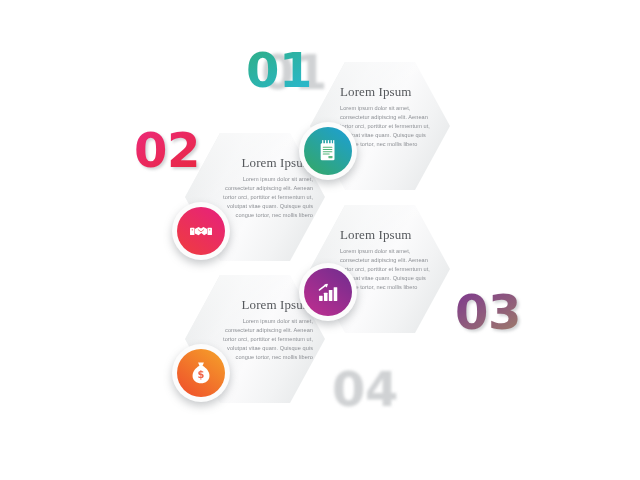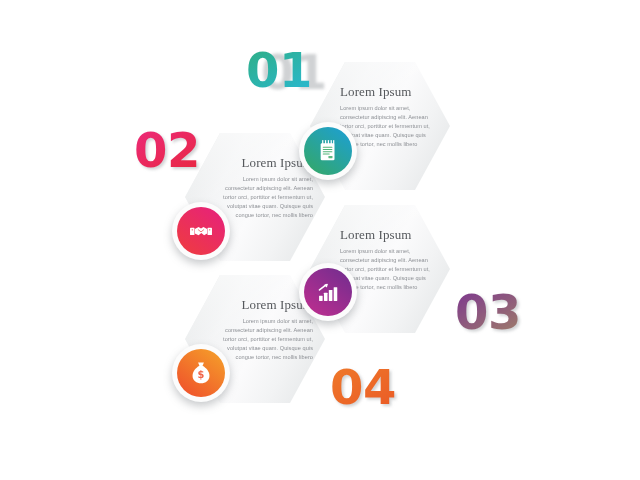--- a/index.html
+++ b/index.html
@@ -235,21 +235,20 @@
   <div class="hex align-right" style="left:185px; top:275px;">
     <div class="shadow"></div>
     <div class="shape"></div>
     <div class="content">
       <p class="hex-title">Lorem Ipsum</p>
       <p class="hex-body">Lorem ipsum dolor sit amet, consectetur adipiscing elit. Aenean tortor orci, porttitor et fermentum ut, volutpat vitae quam. Quisque quis congue tortor, nec mollis libero</p>
     </div>
   </div>
 
   <div class="num-shadow" style="left:332px; top:365px;">04</div>
-  <div class="step-num" id="num4" style="left: 330px; top: 363px; background-image: linear-gradient(150deg, rgb(239, 122, 42) 0%, rgb(234, 90, 38) 100%);">04</div>
 
   <div class="icon-badge" style="left:172px; top:344px;">
     <div class="icon-disc" id="disc4" style="background-image: linear-gradient(218deg, rgb(245, 163, 42) 0%, rgb(239, 75, 43) 100%);">
       <svg viewBox="0 0 32 32" fill="none">
         <path d="M12.4 3.2 L19.6 3.2 L17.8 7.4 L14.2 7.4 Z" fill="#ffffff"></path>
         <path d="M14.2 7.2 C9.2 9.8 5.6 14.6 5.6 19.6 C5.6 25 10.4 28.6 16 28.6
                  C21.6 28.6 26.4 25 26.4 19.6 C26.4 14.6 22.8 9.8 17.8 7.2 Z" fill="#ffffff"></path>
         <text x="16" y="22.6" font-family="DejaVu Sans, sans-serif" font-size="12" font-weight="700" text-anchor="middle" fill="#ef4b2b" opacity="0.85">$</text>
       </svg>
     </div>

